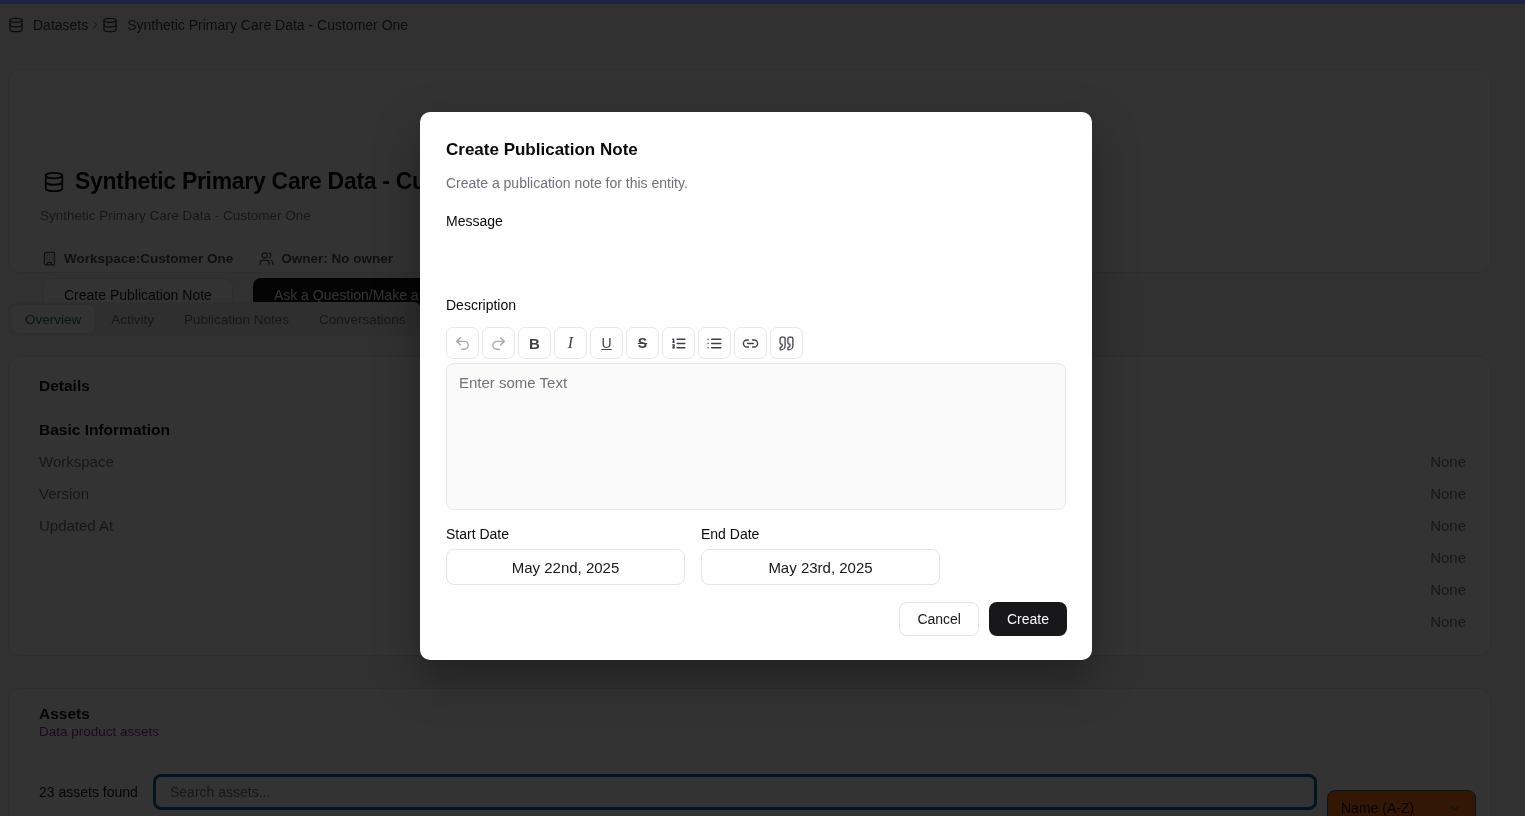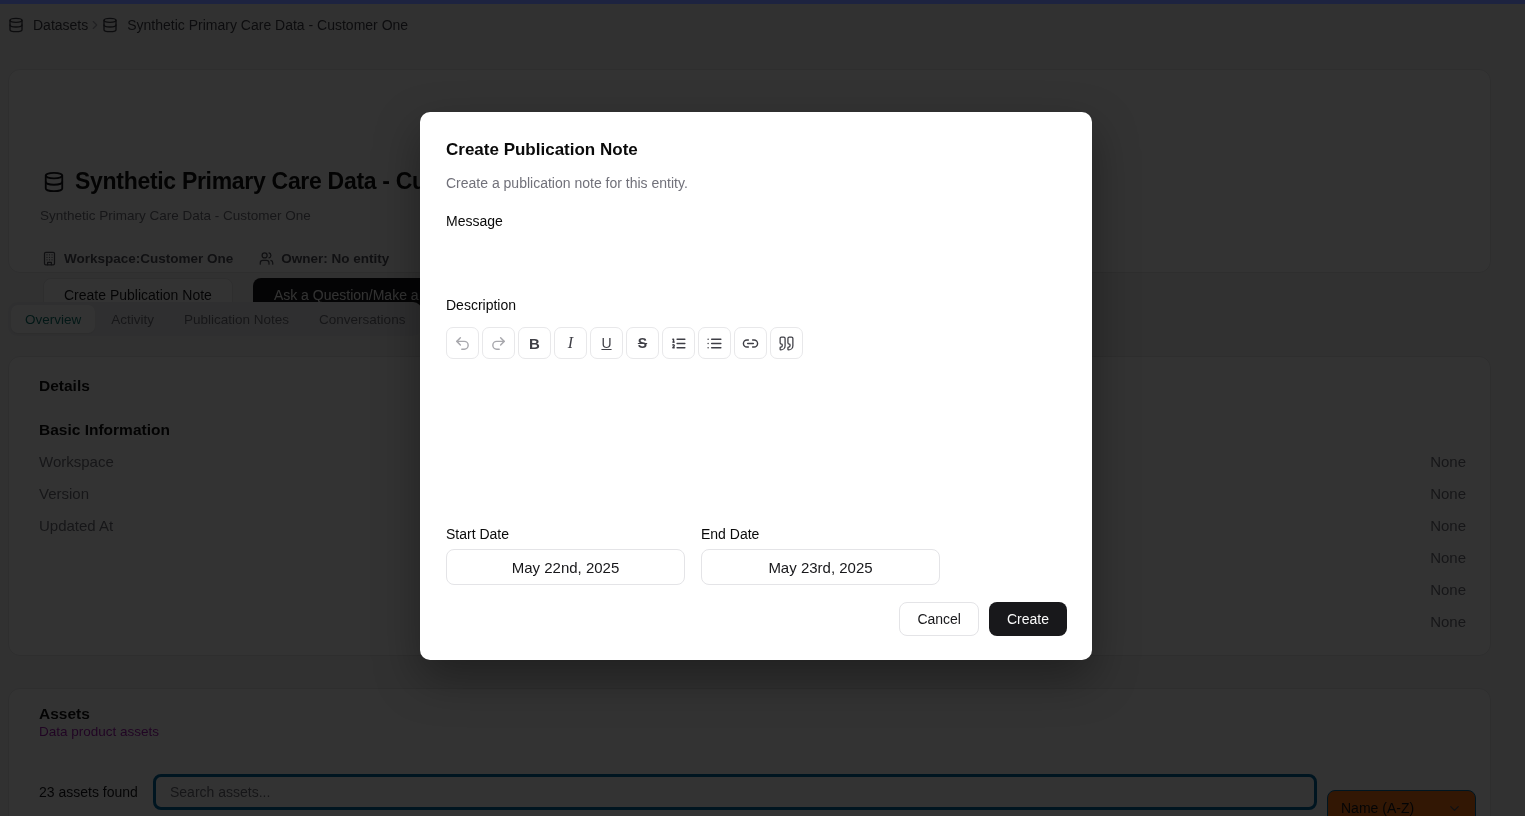--- a/index.html
+++ b/index.html
@@ -149,21 +149,21 @@
       </span>
       <span class="meta-item">
         <span>
           <svg width="15" height="15" viewBox="0 0 24 24" fill="none" stroke="currentColor" stroke-width="2" stroke-linecap="round" stroke-linejoin="round">
               <path d="M16 21v-2a4 4 0 0 0-4-4H6a4 4 0 0 0-4 4v2"></path>
               <circle cx="9" cy="7" r="4"></circle>
               <path d="M22 21v-2a4 4 0 0 0-3-3.87"></path>
               <path d="M16 3.13a4 4 0 0 1 0 7.75"></path>
             </svg>
         </span>
-        <span>Owner: No entity</span>
+        <span>Owner: No owner</span>
       </span>
     </div>
     <div class="btn-row">
       <button class="btn btn-outline">Create Publication Note</button>
       <button class="btn btn-dark">Ask a Question/Make a Suggestion</button>
     </div>
   </section>
 
   <div class="tabs">
     <div class="tab active">Overview</div>
@@ -284,20 +284,23 @@
         </svg>
     </button>
     <button class="rte-btn">
       <svg width="17" height="17" viewBox="0 0 24 24" fill="none" stroke="currentColor" stroke-width="1.8" stroke-linecap="round" stroke-linejoin="round">
           <path d="M16 3a2 2 0 0 0-2 2v6a2 2 0 0 0 2 2 1 1 0 0 1 1 1v1a2 2 0 0 1-2 2 1 1 0 0 0-1 1v2a1 1 0 0 0 1 1 6 6 0 0 0 6-6V5a2 2 0 0 0-2-2z"></path>
           <path d="M5 3a2 2 0 0 0-2 2v6a2 2 0 0 0 2 2 1 1 0 0 1 1 1v1a2 2 0 0 1-2 2 1 1 0 0 0-1 1v2a1 1 0 0 0 1 1 6 6 0 0 0 6-6V5a2 2 0 0 0-2-2z"></path>
         </svg>
     </button>
   </div>
 
+  <div class="rte-area">
+    <span>Enter some Text</span>
+  </div>
 
   <label class="field-label date-label-start">Start Date</label>
   <label class="field-label date-label-end">End Date</label>
   <button class="date-btn date-start">May 22nd, 2025</button>
   <button class="date-btn date-end">May 23rd, 2025</button>
 
   <div class="modal-actions">
     <button class="btn btn-outline btn-cancel">Cancel</button>
     <button class="btn btn-dark btn-create">Create</button>
   </div>

